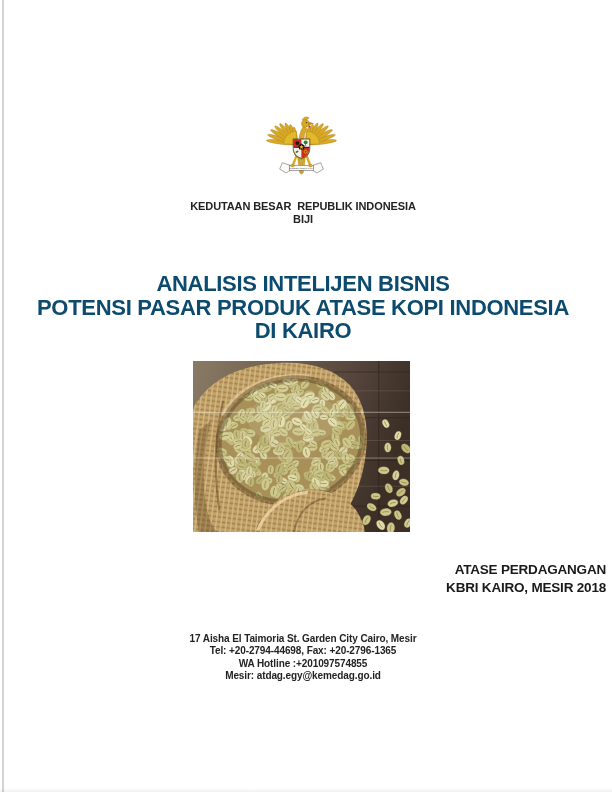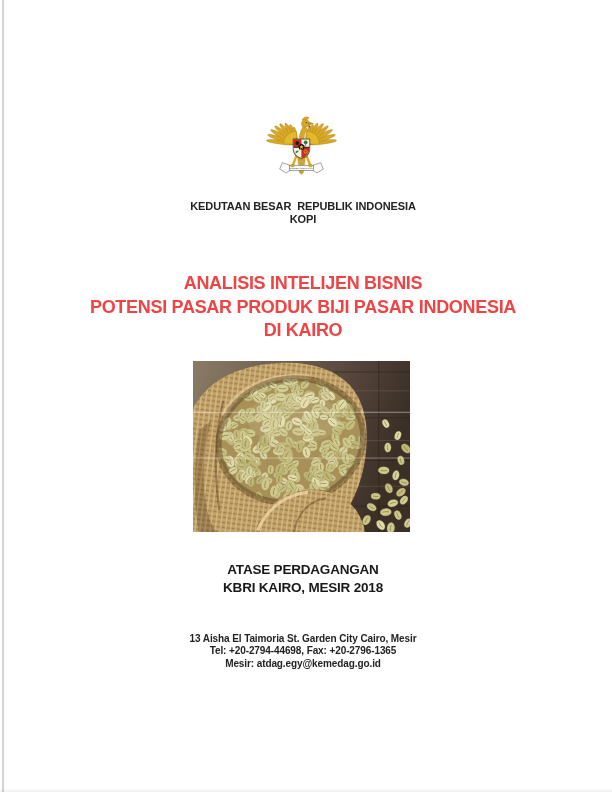--- a/index.html
+++ b/index.html
@@ -9,24 +9,24 @@
     margin:0 auto;
   }
   .scan-edge-left{position:absolute;left:2px;top:0;width:2px;height:792px;background:#d4d4d4;}
   .scan-edge-bottom{position:absolute;left:0;bottom:0;width:612px;height:4px;
     background:linear-gradient(to bottom,rgba(0,0,0,0),rgba(0,0,0,0.06));}
   .garuda{position:absolute;left:263px;top:112px;width:77px;height:68px;}
   .org{position:absolute;left:0;right:6px;top:200px;text-align:center;
     font-size:11px;line-height:13px;letter-spacing:-0.1px;color:#232323;}
   .org-line{white-space:pre;}
   .title{position:absolute;left:0;right:6px;top:272px;text-align:center;
-    font-size:18px;line-height:23.5px;letter-spacing:-0.3px;color:#ef4444;}
+    font-size:22px;line-height:23.5px;letter-spacing:-0.3px;color:#0c4a6e;}
   .photo{position:absolute;left:193px;top:361px;width:217px;height:171px;}
   .photo svg{display:block;width:217px;height:171px;}
-  .publisher{position:absolute;left:0;right:6px;top:561px;text-align:center;
+  .publisher{position:absolute;left:0;right:6px;top:561px;text-align:right;
     font-size:13.5px;line-height:18px;letter-spacing:-0.2px;color:#191919;}
   .contact{position:absolute;left:0;right:6px;top:633px;text-align:center;
     font-size:10px;line-height:12.4px;letter-spacing:-0.1px;color:#222222;}
 </style>
 </head>
 <body>
 
 <div class="page">
   <div class="scan-edge-left"></div>
 
@@ -91,26 +91,26 @@
       <path d="M78,83 L90,79 L94,89 L84,95 L78,91 Z" fill="#fbfaf7" stroke="#555555" stroke-width="0.8"></path>
       <rect x="41" y="83" width="38" height="8" fill="#fbfaf7" stroke="#555555" stroke-width="0.8"></rect>
       <text x="60" y="88.9" font-size="3" text-anchor="middle" fill="#6a6a6a" font-family="Liberation Sans, sans-serif">BHINNEKA TUNGGAL IKA</text>
     </g>
     <ellipse cx="46" cy="83.5" rx="3.2" ry="2.2" fill="#d9a826" stroke="#9a7614" stroke-width="0.5"></ellipse>
     <ellipse cx="74" cy="83.5" rx="3.2" ry="2.2" fill="#d9a826" stroke="#9a7614" stroke-width="0.5"></ellipse>
   </svg>
 
   <div class="org">
     <div class="org-line">KEDUTAAN BESAR  REPUBLIK INDONESIA</div>
-    <div class="org-line">KOPI</div>
+    <div class="org-line">BIJI</div>
   </div>
 
   <div class="title">
     <div>ANALISIS INTELIJEN BISNIS</div>
-    <div>POTENSI PASAR PRODUK BIJI PASAR INDONESIA</div>
+    <div>POTENSI PASAR PRODUK ATASE KOPI INDONESIA</div>
     <div>DI KAIRO</div>
   </div>
 
   <div class="photo">
     <svg id="photo-svg" viewBox="0 0 215 172" preserveAspectRatio="none" role="img" aria-label="Open burlap sack filled with pale green coffee beans on a dark wooden table, loose beans scattered to the right">
       <defs>
         <linearGradient id="woodGrad" x1="0" y1="0" x2="1" y2="0.25">
           <stop offset="0" stop-color="#8a7b66"></stop>
           <stop offset="0.45" stop-color="#6b5b49"></stop>
           <stop offset="0.75" stop-color="#52423a"></stop>
@@ -1444,19 +1444,20 @@
       <rect x="0" y="97" width="215" height="1.2" fill="rgba(255,255,255,0.3)"></rect>
     </svg>
   </div>
 
   <div class="publisher">
     <div>ATASE PERDAGANGAN</div>
     <div>KBRI KAIRO, MESIR 2018</div>
   </div>
 
   <div class="contact">
-    <div>13 Aisha El Taimoria St. Garden City Cairo, Mesir</div>
+    <div>17 Aisha El Taimoria St. Garden City Cairo, Mesir</div>
     <div>Tel: +20-2794-44698, Fax: +20-2796-1365</div>
+    <div>WA Hotline :+201097574855</div>
     <div>Mesir: atdag.egy@kemedag.go.id</div>
   </div>
 
   <div class="scan-edge-bottom"></div>
 </div>
 
 </body></html>

